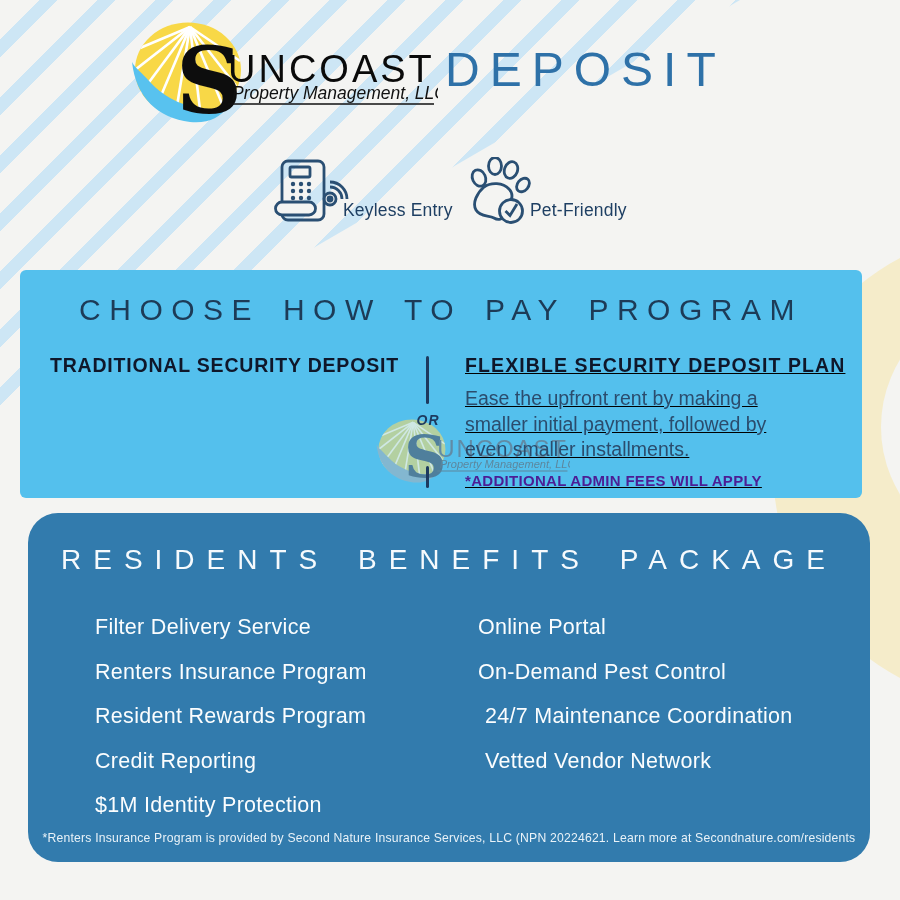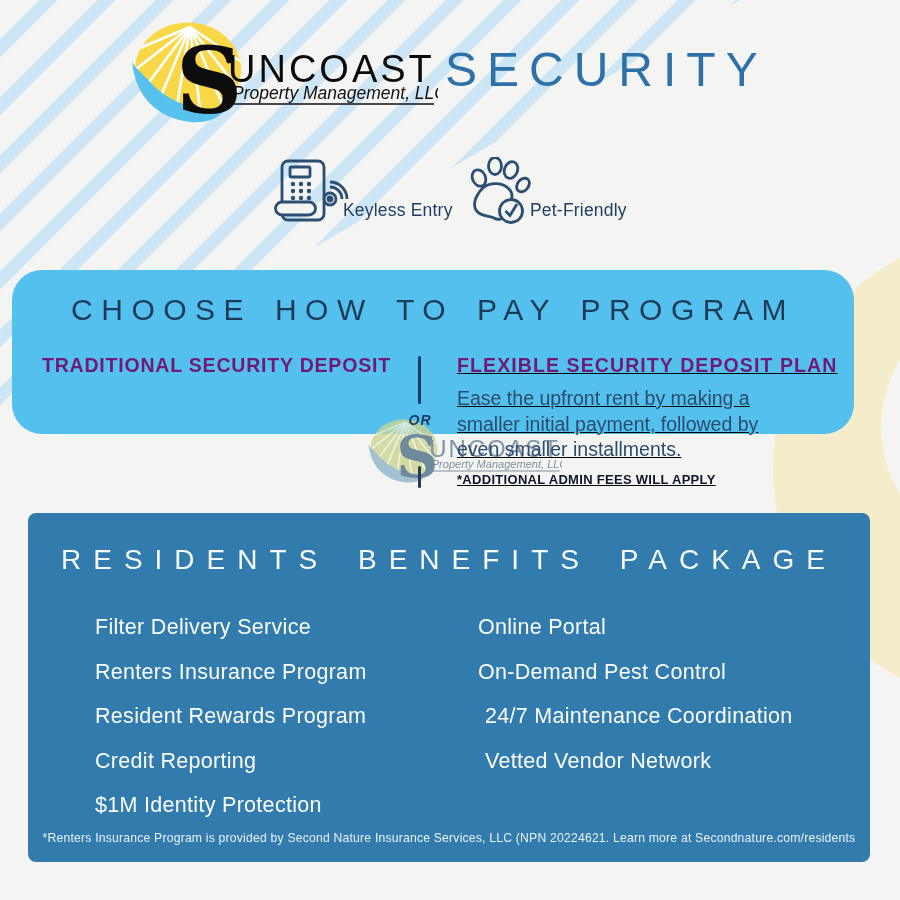--- a/index.html
+++ b/index.html
@@ -18,40 +18,40 @@
 
   
   .logo-svg { position:absolute; left:128px; top:14px; width:310px; height:112px; z-index:2; }
   .benefits-title { position:absolute; left:445px; top:42px; z-index:2;
     font-size:48px; font-weight:300; letter-spacing:10px; color:#2e71a8; }
 
   .feature { position:absolute; z-index:2; }
   .feature-label { position:absolute; z-index:2; font-size:17.5px; color:#1e3f63; letter-spacing:0.2px; }
 
   
-  .pay-box { position:absolute; left:12px; top:270px; width:842px; height:164px;
-    background:#54c0ed; border-radius:30px; z-index:1; }
+  .pay-box { position:absolute; left:20px; top:270px; width:842px; height:228px;
+    background:#54c0ed; border-radius:6px; z-index:1; }
   .pay-title { position:absolute; left:0; right:0; top:23px; text-align:center;
     font-size:30px; font-weight:500; letter-spacing:8.5px; word-spacing:6px; color:#1d3b57; }
   .pay-col { position:absolute; top:84px; width:352px; z-index:2; }
   .pay-col.left  { left:30px; }
   .pay-col.right { left:445px; width:395px;text-decoration:underline; }
-  .pay-col h3 { font-size:19.5px; font-weight:700; letter-spacing:0.8px; color:#701a75; margin-bottom:9px; }
+  .pay-col h3 { font-size:19.5px; font-weight:700; letter-spacing:0.8px; color:#0f172a; margin-bottom:9px; }
   .pay-col p  { font-size:19.5px; line-height:1.32; color:#2b4c6d; max-width:345px; }
-  .admin-note { margin-top:9px; font-size:13px; font-weight:700; letter-spacing:0.3px; color:#0f172a; }
+  .admin-note { margin-top:9px; font-size:15px; font-weight:700; letter-spacing:0.3px; color:#4c1d95; }
   .divider-seg { position:absolute; left:406px; width:3px; background:#1d3a5f; border-radius:2px; z-index:2; }
   .seg-top { top:86px; height:48px; }
   .seg-bottom { top:196px; height:22px; }
   .or-label { position:absolute; left:388px; top:142px; width:40px; text-align:center;
     font-size:14px; font-weight:600; letter-spacing:1px; color:#1d3a5f; z-index:2;font-style:italic; }
   .watermark { position:absolute; left:354px; top:144px; width:196px; height:71px; opacity:0.8; z-index:1; }
 
   
   .rbp-box { position:absolute; left:28px; top:513px; width:842px; height:349px;
-    background:#327bad; border-radius:8px; z-index:1; }
+    background:#327bad; border-radius:30px; z-index:1; }
   .rbp-title { position:absolute; left:0; right:0; top:31px; text-align:center;
     font-size:28px; font-weight:400; letter-spacing:12px; word-spacing:9px; color:#f6fafd; }
   .rbp-col { position:absolute; top:102px; list-style:none; }
   .rbp-col.left  { left:67px; }
   .rbp-col.right { left:450px; }
   .rbp-col li { font-size:21.5px; color:#fbfdfe; letter-spacing:0.3px; margin-bottom:19.5px; }
   .rbp-col li.indent { margin-left:7px; }
   .rbp-disclaimer { position:absolute; left:0; right:0; bottom:17px; text-align:center;
     font-size:12.2px; letter-spacing:0.2px; color:#e9f2f8;margin-top:9px; }
 
@@ -84,21 +84,21 @@
         <line x1="62" y1="13" x2="108" y2="72"></line>
       <line x1="62" y1="13" x2="112" y2="47"></line>
     </g>
     <path d="M4,48 C8,84 30,104 62,108 C80,110 92,103 99,94 C70,99 40,88 22,68 C13,58 7,54 4,48 Z" fill="#58c2ef"></path>
     <text class="brand-s" x="48" y="99" font-size="92" fill="#0d0d0d">S</text>
     <text x="100" y="68" font-size="38" fill="#0a0a0a" style="letter-spacing:3px">UNCOAST</text>
     <text class="brand-tagline" x="104" y="85" font-size="17.5" fill="#111111">Property Management, LLC</text>
     <line x1="100" y1="90" x2="306" y2="90" stroke="#111111" stroke-width="1.6"></line>
   </svg>
 
-  <div class="benefits-title">SECURITY</div>
+  <div class="benefits-title">DEPOSIT</div>
 
   <svg class="feature" style="left:274px; top:159px; width:78px; height:64px;" viewBox="0 0 78 64">
     <g fill="none" stroke="#2a4f73" stroke-width="2.8">
       <rect x="8" y="2" width="42" height="59" rx="6"></rect>
       <rect x="16" y="8" width="20" height="10" rx="1.5"></rect>
       <g fill="#2a4f73" stroke="none">
         <circle cx="19" cy="25" r="2.2"></circle>
           <circle cx="27" cy="25" r="2.2"></circle>
           <circle cx="35" cy="25" r="2.2"></circle>
         <circle cx="19" cy="32" r="2.2"></circle>

